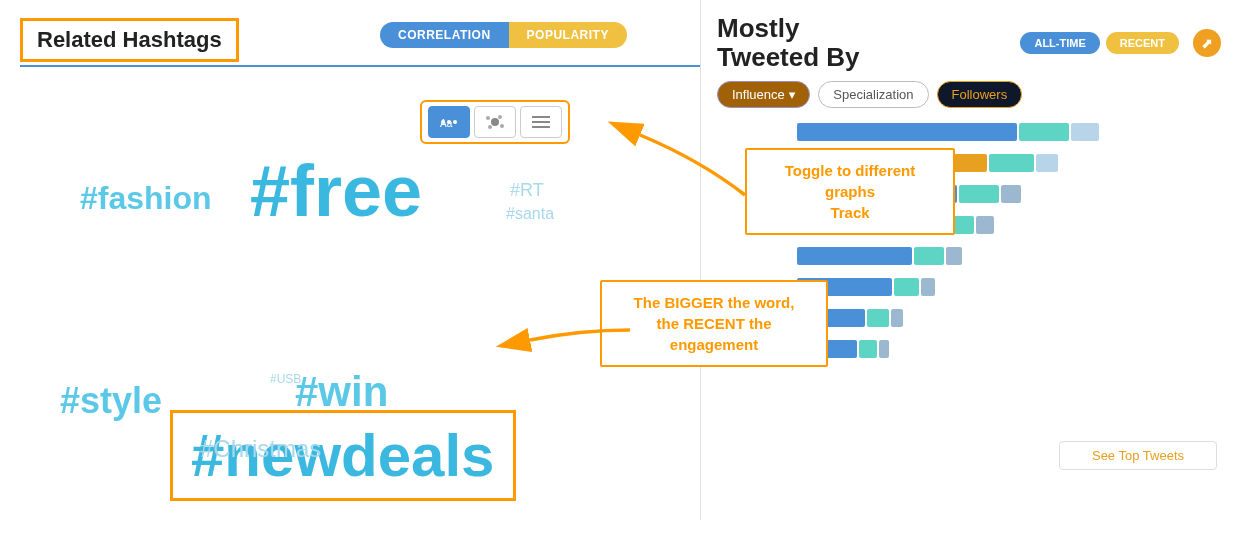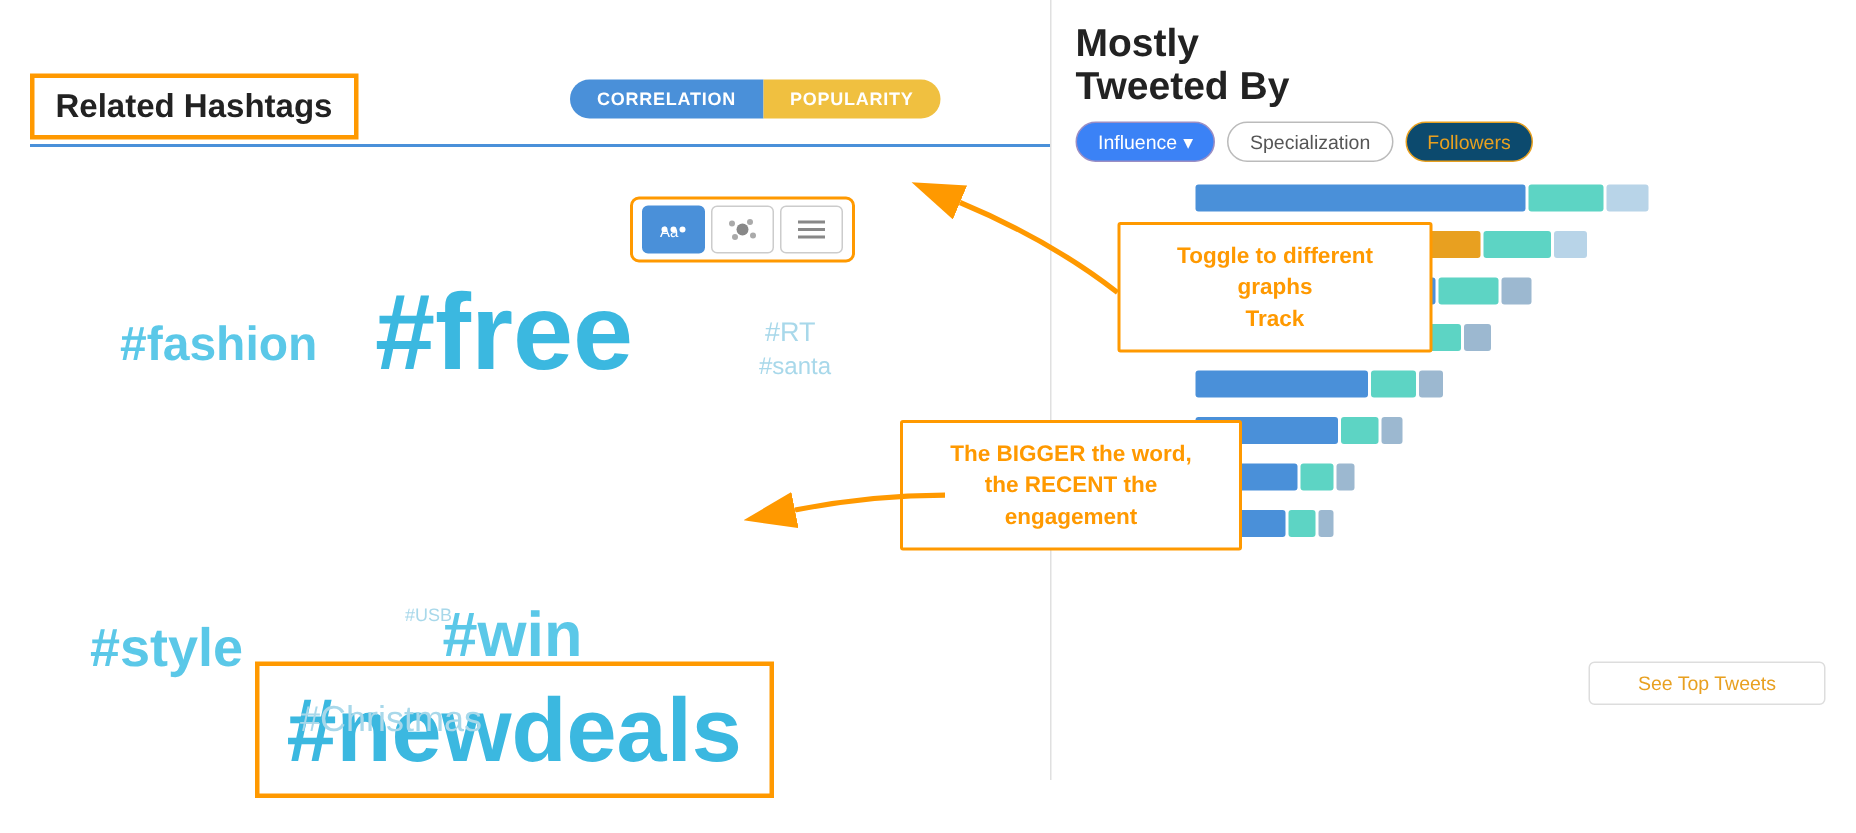--- a/index.html
+++ b/index.html
@@ -12,21 +12,20 @@
       position: relative;
     }
 
     
     .left-panel {
       position: absolute;
       left: 0;
       top: 0;
       width: 700px;
       height: 520px;
-      margin-top: 31px;
     }
 
     .related-hashtags-title {
       position: absolute;
       top: 18px;
       left: 20px;
       border: 3px solid #f90;
       padding: 6px 14px;
       font-size: 22px;
       font-weight: bold;
@@ -226,34 +225,34 @@
       align-items: center;
     }
     .pill {
       padding: 5px 14px;
       border-radius: 20px;
       font-size: 13px;
       cursor: pointer;
       border: 1.5px solid transparent;
     }
     .pill-influence {
-      background: #3b82f6;
+      background: #a16207;
       color: #fff;
       display: flex;
       align-items: center;
       gap: 4px;
       border-color: #9b8ec4;
     }
     .pill-specialization {
       background: #fff;
       color: #555;
       border-color: #bbb;
     }
     .pill-followers {
-      background: #0c4a6e;
+      background: #0f172a;
       color: #e8a020;
       border-color: #e8a020;
     }
 
     
     .bar-chart {
       position: relative;
       padding: 0 16px;
       height: 280px;
     }
@@ -402,20 +401,27 @@
 
 <div class="right-panel">
 
   <div class="right-header">
     <div>
       <div class="mostly-tweeted-title">
         <span>Mostly</span><br>
         <span>Tweeted By</span>
       </div>
     </div>
+    <div style="display:flex;flex-direction:column;align-items:flex-end;gap:8px;">
+      <div style="display:flex;align-items:center;gap:6px;">
+        <button class="time-btn time-alltime">ALL-TIME</button>
+        <button class="time-btn time-recent">RECENT</button>
+        <div class="share-icon">⬈</div>
+      </div>
+    </div>
   </div>
 
   <div class="filter-pills">
     <div class="pill pill-influence">
       <span>Influence</span>
       <span>▾</span>
     </div>
     <div class="pill pill-specialization">
       <span>Specialization</span>
     </div>

